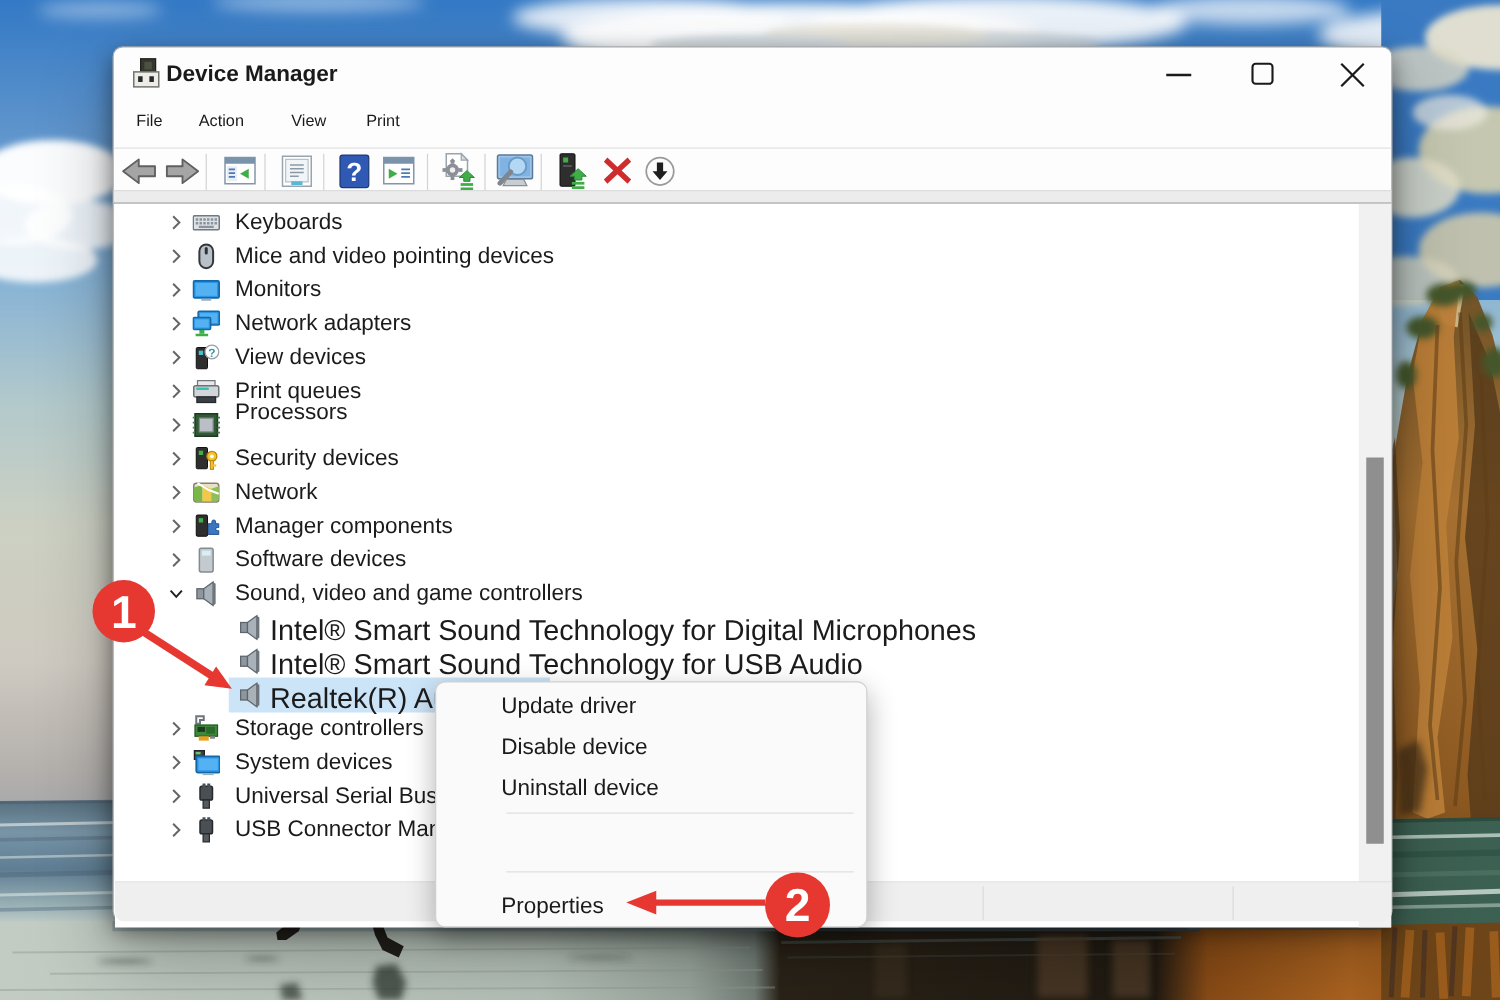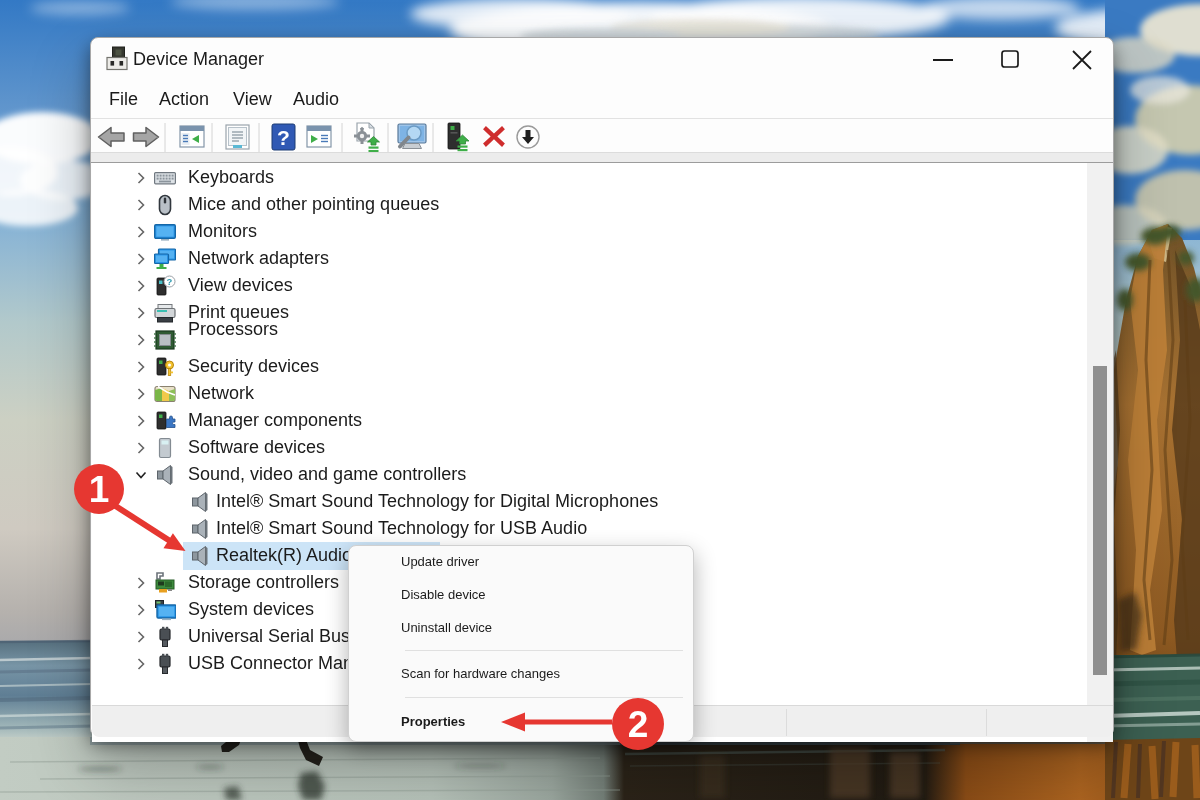--- a/index.html
+++ b/index.html
@@ -2,42 +2,42 @@
 <html><head>
 <meta charset="utf-8">
 <style>
   html,body{margin:0;padding:0;width:1200px;height:800px;overflow:hidden;}
   body{font-family:"Liberation Sans",sans-serif;position:relative;background:#6b86a0;}
   .abs{position:absolute;}
   #bg{position:absolute;left:0;top:0;width:1200px;height:800px;}
   #win{position:absolute;left:90px;top:37px;width:1024px;height:700px;background:#fdfdfd;
        border:1px solid #a8a8a8;border-radius:8px;box-sizing:border-box;
        box-shadow:0 8px 18px rgba(0,0,0,0.45),0 28px 60px rgba(0,0,0,0.28);}
-  #titlebar{position:absolute;left:0;top:0;width:100%;height:43px;}
+  #titlebar{position:absolute;left:0;top:0;width:100%;height:43px;font-weight:bold;}
   #title-text{position:absolute;left:42px;top:11px;font-size:18px;color:#1a1a1a;}
   #menubar{position:absolute;left:0;top:43px;width:100%;height:37px;}
-  .menuitem{position:absolute;top:8px;font-size:18px;color:#1a1a1a;}
+  .menuitem{position:absolute;top:8px;font-size:13px;color:#1a1a1a;}
   #toolbar{position:absolute;left:0;top:80px;width:100%;height:71px;border-top:1px solid #e2e2e2;box-sizing:border-box;}
   #band{position:absolute;left:0;top:114px;width:100%;height:11px;background:#ececec;
         border-top:1px solid #dcdcdc;border-bottom:1px solid #9c9c9c;box-sizing:border-box;}
   #content{position:absolute;left:1px;top:125px;width:1021px;height:579px;background:#ffffff;
            border-radius:0;overflow:hidden;}
   #statusbar{position:absolute;left:1px;top:667px;width:1021px;height:31px;background:#efefef;
              border-top:1px solid #d9d9d9;border-radius:0 0 7px 7px;}
   .ssep{position:absolute;top:3px;width:1px;height:27px;background:#dcdcdc;}
   #scrolltrack{position:absolute;right:0px;top:0px;width:26px;height:579px;background:#f1f1f1;}
   #scrollthumb{position:absolute;left:6px;top:203px;width:14px;height:309px;background:#8f8f8f;}
   .row{position:absolute;left:0;height:27px;width:990px;}
   .row .lbl{position:absolute;left:96px;top:2px;font-size:18px;color:#1b1b1b;white-space:nowrap;}
-  .row .lbl2{position:absolute;left:124px;top:2px;font-size:18px;color:#1b1b1b;white-space:nowrap;}
+  .row .lbl2{position:absolute;left:124px;top:2px;font-size:23px;color:#1b1b1b;white-space:nowrap;}
   #selbox{position:absolute;left:91px;top:379px;width:257px;height:28px;background:#cce4f7;}
   #ctxmenu{position:absolute;left:348px;top:545px;width:346px;height:197px;background:#fafafa;
            border:1px solid #d0d0d0;border-radius:8px;box-sizing:border-box;
            box-shadow:0 8px 22px rgba(0,0,0,0.30);}
-  .mi{position:absolute;left:52px;font-size:13px;color:#1b1b1b;white-space:nowrap;}
+  .mi{position:absolute;left:52px;font-size:18px;color:#1b1b1b;white-space:nowrap;}
   .msep{position:absolute;left:56px;width:278px;height:1px;background:#e0e0e0;}
   #annot{position:absolute;left:0;top:0;width:1200px;height:800px;pointer-events:none;}
 </style>
 </head>
 <body>
 <svg id="bg" viewBox="0 0 1200 800" preserveAspectRatio="none">
   <defs>
     <linearGradient id="sky" x1="0" y1="0" x2="0" y2="1">
       <stop offset="0" stop-color="#3379c5"></stop>
       <stop offset="0.16" stop-color="#5e94cc"></stop>
@@ -214,21 +214,21 @@
         <rect x="14" y="13" width="16" height="16" rx="2.5" fill="none" stroke="#1a1a1a" stroke-width="1.7"></rect>
       </svg>
     <svg class="abs" style="left:969px;top:0" width="44" height="43">
         <path d="M13 13 L31 31 M31 13 L13 31" stroke="#1a1a1a" stroke-width="1.8" fill="none"></path>
       </svg>
   </div>
   <div id="menubar">
     <div class="menuitem" style="left:18px">File</div>
     <div class="menuitem" style="left:68px">Action</div>
     <div class="menuitem" style="left:142px">View</div>
-    <div class="menuitem" style="left:202px">Audio</div>
+    <div class="menuitem" style="left:202px">Print</div>
   </div>
   <div id="toolbar">
   <svg class="abs" style="left:0;top:0" width="1022" height="37" viewBox="0 0 1022 37">
 
     <g stroke="#d4d4d4" stroke-width="1">
       <line x1="74" y1="4" x2="74" y2="33"></line>
           <line x1="121" y1="4" x2="121" y2="33"></line>
       <line x1="168" y1="4" x2="168" y2="33"></line>
           <line x1="251" y1="4" x2="251" y2="33"></line>
       <line x1="297" y1="4" x2="297" y2="33"></line>
@@ -491,21 +491,21 @@
         <use href="#i-chev" x="41" y="466" width="16" height="16"></use>
             <use href="#i-usb" x="62" y="463" width="22" height="22"></use>
         <use href="#i-chev" x="41" y="493" width="16" height="16"></use>
             <use href="#i-usb" x="62" y="490" width="22" height="22"></use>
       </g>
     </svg>
     <div class="row" style="top:2px">
           <div class="lbl">Keyboards</div>
         </div>
     <div class="row" style="top:29px">
-          <div class="lbl">Mice and other pointing queues</div>
+          <div class="lbl">Mice and video pointing devices</div>
         </div>
     <div class="row" style="top:56px">
           <div class="lbl">Monitors</div>
         </div>
     <div class="row" style="top:83px">
           <div class="lbl">Network adapters</div>
         </div>
     <div class="row" style="top:110px">
           <div class="lbl">View devices</div>
         </div>
@@ -560,23 +560,22 @@
     <div class="ssep" style="left:694px"></div>
     <div class="ssep" style="left:894px"></div>
   </div>
 </div>
 
 <div id="ctxmenu">
   <div class="mi" style="top:8px">Update driver</div>
   <div class="mi" style="top:41px">Disable device</div>
   <div class="mi" style="top:74px">Uninstall device</div>
   <div class="msep" style="top:104px"></div>
-  <div class="mi" style="top:120px">Scan for hardware changes</div>
   <div class="msep" style="top:151px"></div>
-  <div class="mi" style="top:168px;font-weight:bold">Properties</div>
+  <div class="mi" style="top:168px;font-weight:normal">Properties</div>
 </div>
 
 <svg id="annot" viewBox="0 0 1200 800">
   <g>
     <line x1="114" y1="505" x2="170" y2="541" stroke="#e63731" stroke-width="6"></line>
     <path d="M185.5 551 L163.5 548.2 L172.9 533.2 Z" fill="#e63731"></path>
     <circle cx="99" cy="489" r="25" fill="#e63731"></circle>
     <text x="99" y="502" font-size="37" font-weight="bold" fill="#ffffff" text-anchor="middle" font-family="Liberation Sans">1</text>
     <line x1="612" y1="722" x2="518" y2="722" stroke="#e63731" stroke-width="5"></line>
     <path d="M501 722 L525 712.5 L525 731.5 Z" fill="#e63731"></path>

